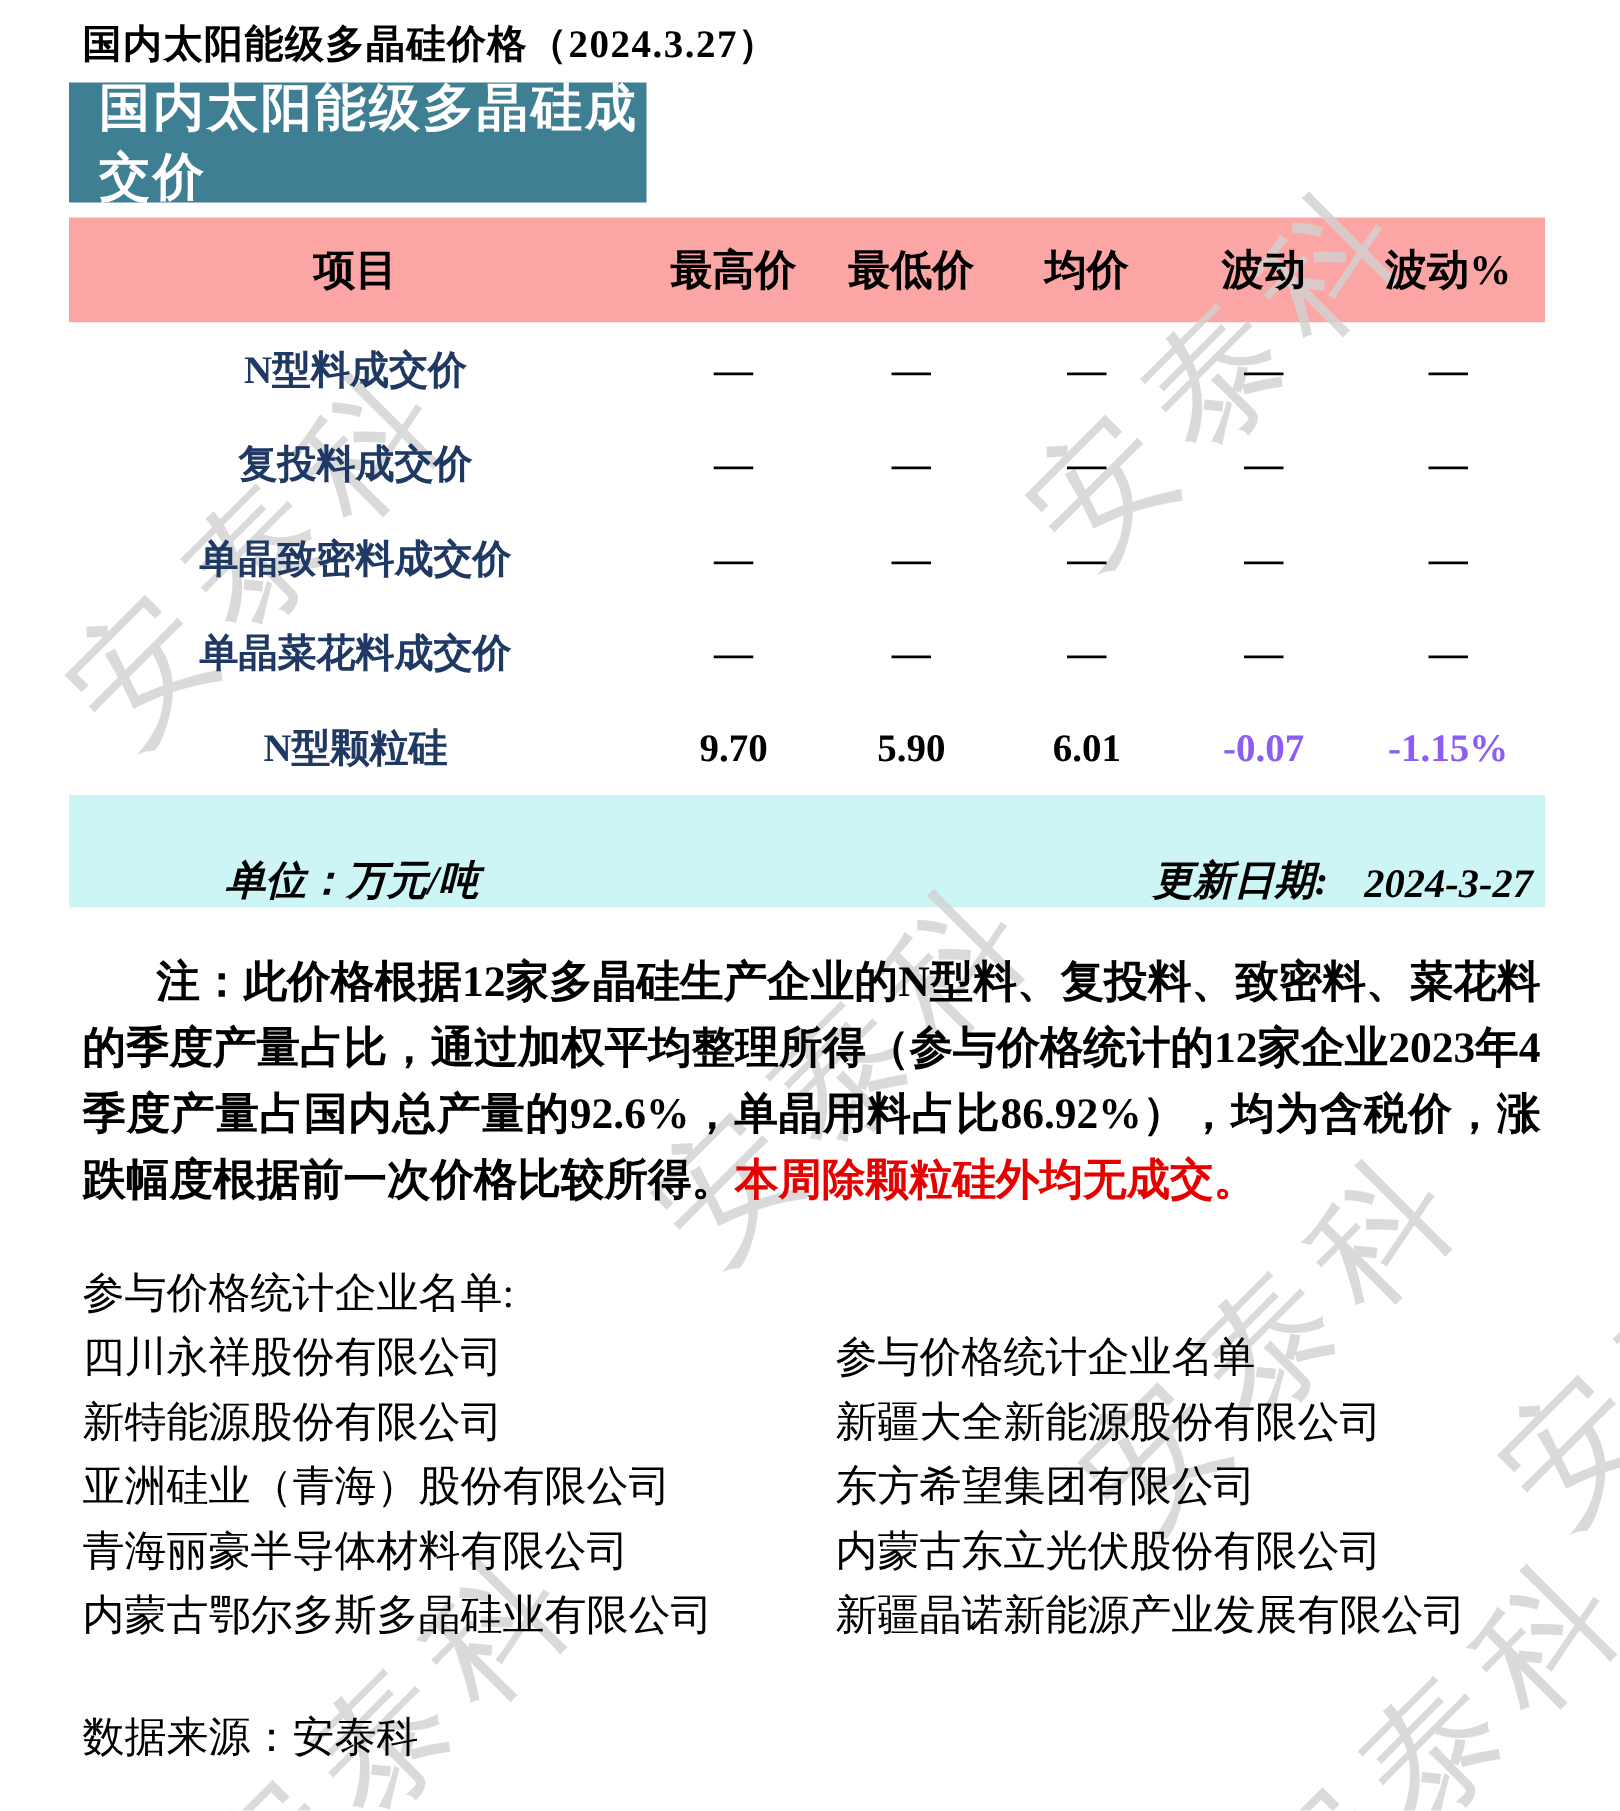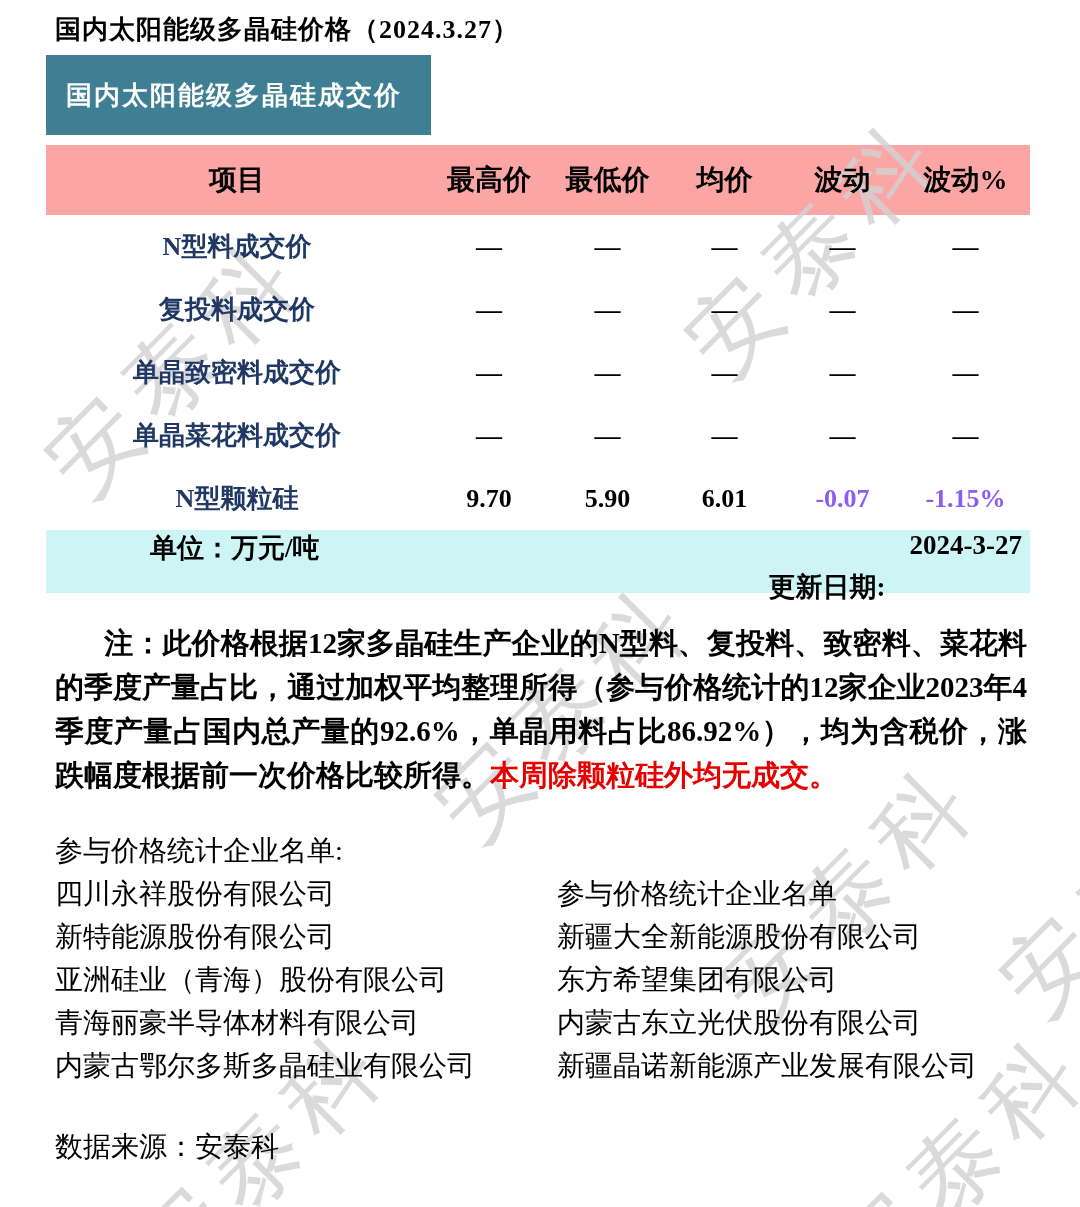--- a/index.html
+++ b/index.html
@@ -41,21 +41,21 @@
     margin: 8px 0 0 46px;
     width: 385px;
     height: 80px;
     background: #3e7f94;
     display: flex;
     align-items: center;
     padding-left: 20px;
   }
   .banner .txt {
     color: #ffffff;
-    font-size: 26px;
+    font-size: 34px;
     font-weight: bold;
     letter-spacing: 2px;
   }
 
   
   .price-table { margin: 10px 0 0 46px; width: 984px; }
   .grid-row {
     display: grid;
     grid-template-columns: 382px 122px 115px 119px 117px 129px;
     align-items: center;
@@ -68,24 +68,25 @@
   .thead span { font-size: 28px; font-weight: bold; }
   .trow { height: 63px; background: #ffffff; }
   .trow .rlabel {
     color: #1f3864;
     font-size: 26px;
     font-weight: bold;
   }
   .trow .val { font-size: 26px; font-weight: bold; }
   .trow .green { color: #8b5cf6; }
   .tfoot {
-    height: 63px;
+    height: 75px;
     background: #cdf5f6;
     display: flex;
-    align-items: flex-start;
+    align-items: flex-end;
+    font-style: italic;
   }
   .tfoot .unit {
     margin-left: 104px;
     font-size: 27px;
     font-weight: bold;
   }
   .tfoot .upd-label {
     margin-left: auto;
     font-size: 27px;
     font-weight: bold;

